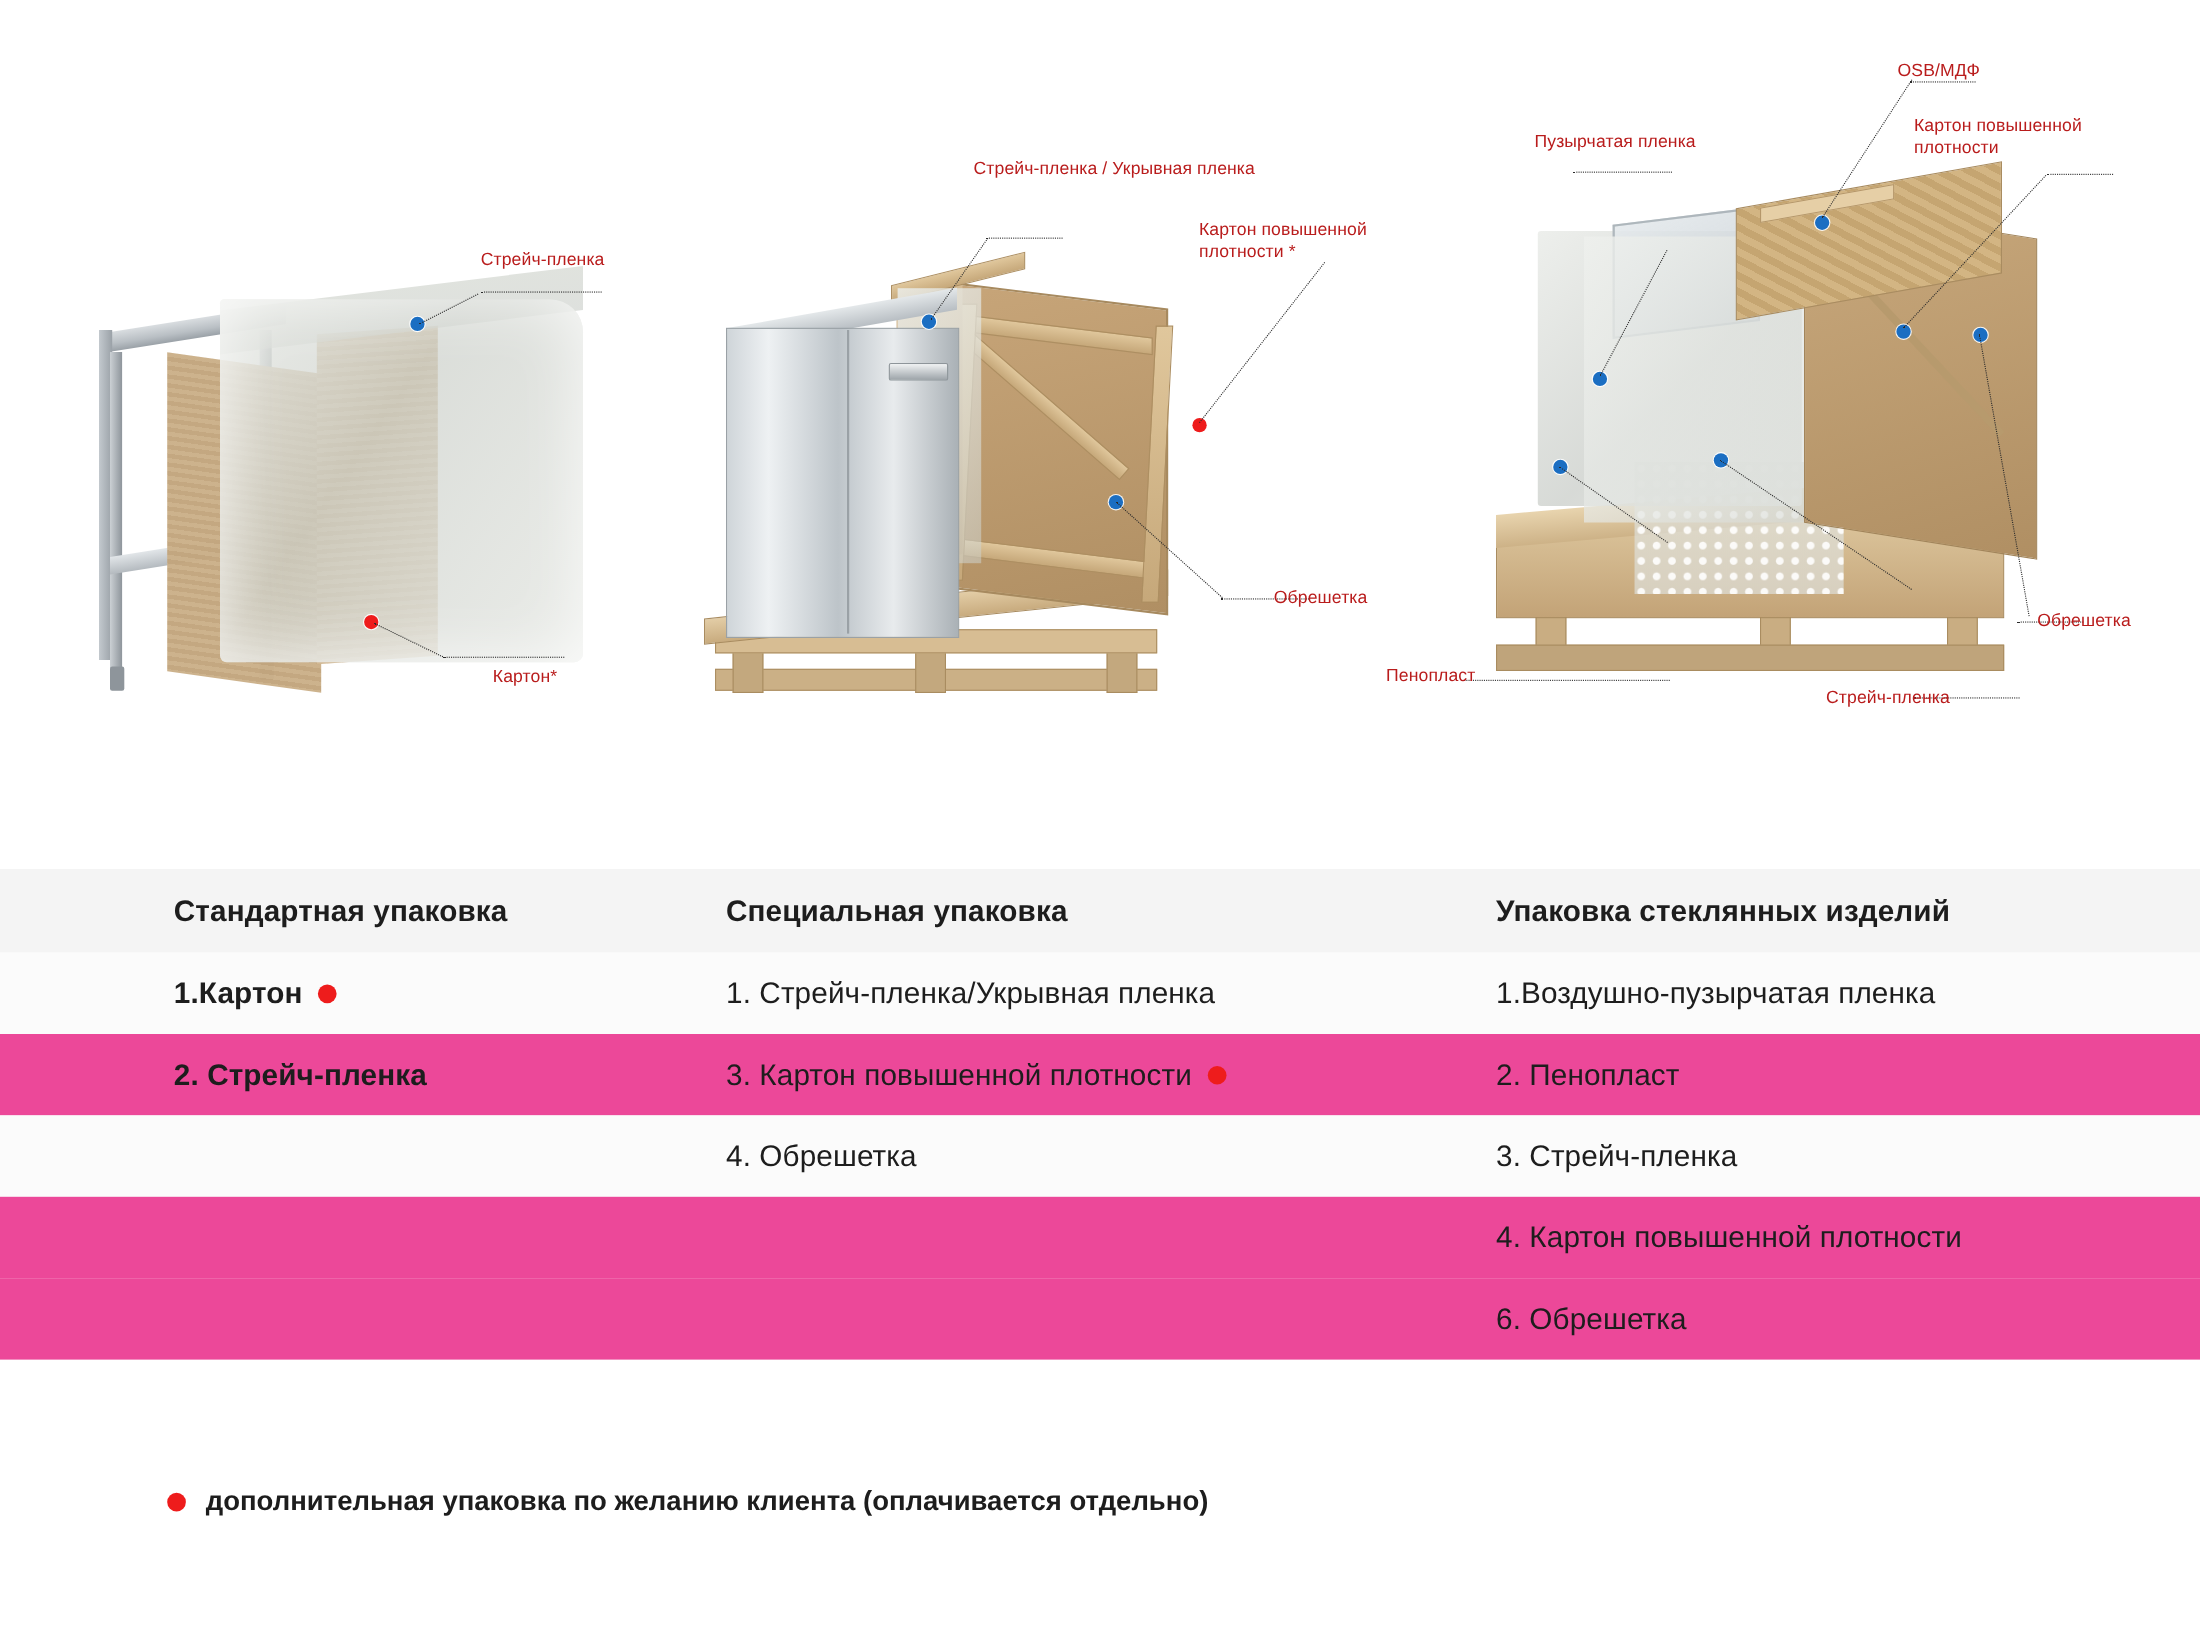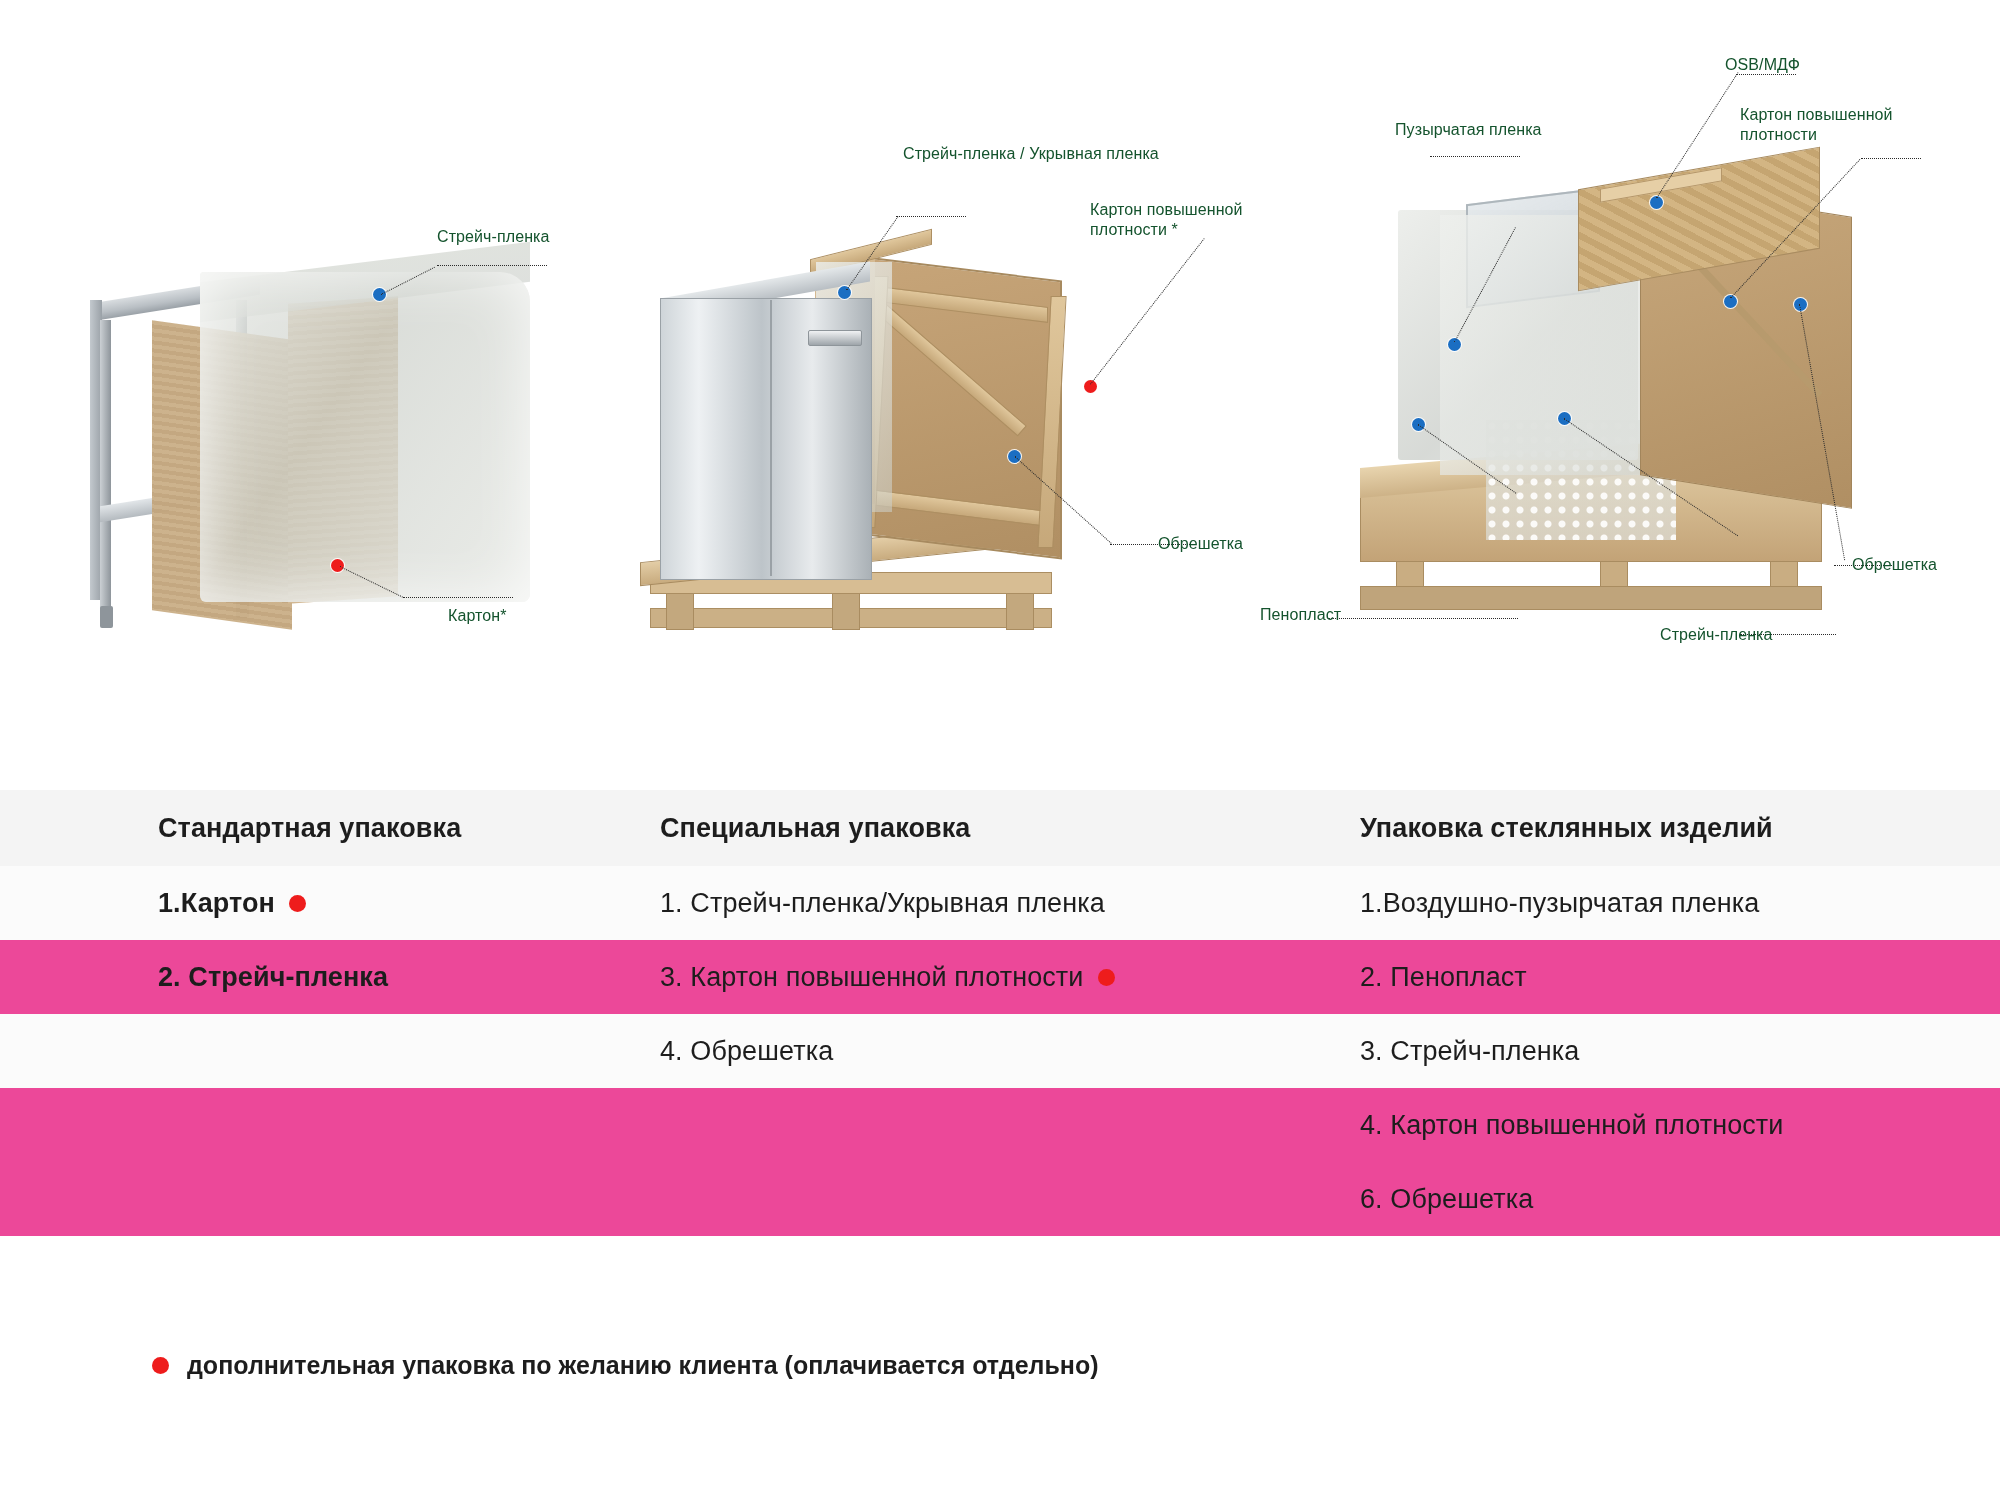--- a/index.html
+++ b/index.html
@@ -27,21 +27,21 @@
     top: 0;
     height: 790px;
   }
   .panel-1 { left: 0;    width: 620px; }
   .panel-2 { left: 620px; width: 680px; }
   .panel-3 { left: 1300px; width: 700px; }
 
   .callout-label {
     position: absolute;
     font-size: 16px;
-    color: #14532d;
+    color: #b91c1c;
     line-height: 1.28;
     white-space: pre-line;
     letter-spacing: 0.1px;
   }
   .dot-blue, .dot-red {
     position: absolute;
     width: 13px;
     height: 13px;
     border-radius: 50%;
   }
@@ -316,21 +316,21 @@
     <div class="shape p2-film2"></div>
 
     <div class="shape p2-cab-top"></div>
     <div class="shape p2-cab"></div>
     <div class="shape p2-cab-seam"></div>
     <div class="shape p2-handle"></div>
 
     <div class="dot-blue" style="left:218px; top:286px;"></div>
     <div class="leader" style="left:226px; top:290px; width:90px; transform:rotate(-55deg);"></div>
     <div class="leader" style="left:276px; top:216px; width:70px;"></div>
-    <div class="callout-label" style="left:283px; top:144px;">Стрейч-пленка / Укрывная пленка</div>
+    <div class="callout-label" style="left:265px; top:144px;">Стрейч-пленка / Укрывная пленка</div>
 
     <div class="dot-red" style="left:464px; top:380px;"></div>
     <div class="leader" style="left:470px; top:384px; width:185px; transform:rotate(-52deg);"></div>
     <div class="callout-label" style="left:470px; top:200px;">Картон повышенной
 плотности *</div>
 
     <div class="dot-blue" style="left:388px; top:450px;"></div>
     <div class="leader" style="left:395px; top:456px; width:130px; transform:rotate(42deg);"></div>
     <div class="leader" style="left:490px; top:544px; width:80px;"></div>
     <div class="callout-label" style="left:538px; top:534px;">Обрешетка</div>

